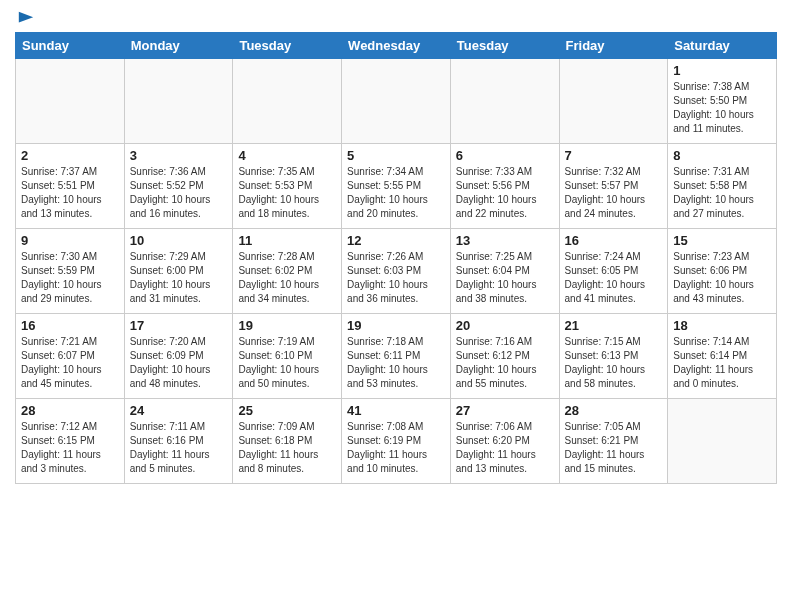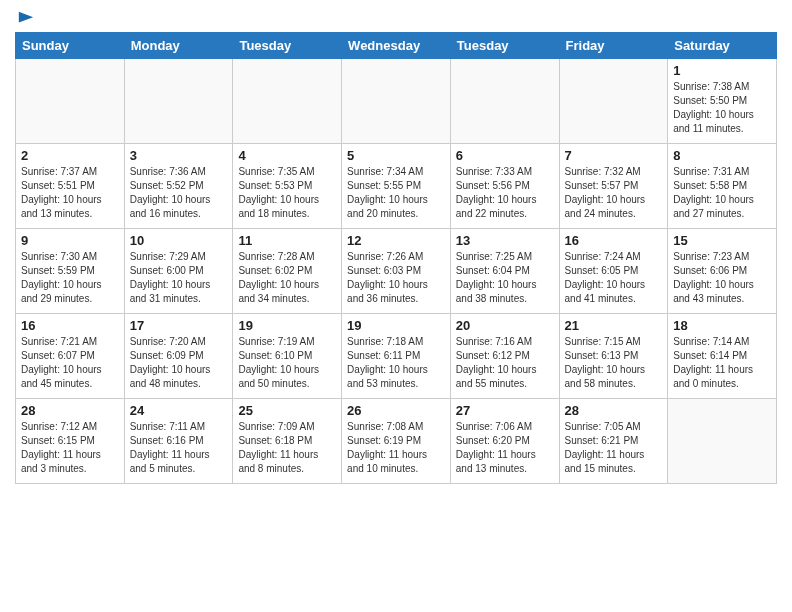--- a/index.html
+++ b/index.html
@@ -240,21 +240,21 @@
           </td>
           <td>
             <div class="day-number">24</div>
             <div class="day-info">Sunrise: 7:11 AM<br>Sunset: 6:16 PM<br>Daylight: 11 hours<br>and 5 minutes.</div>
           </td>
           <td>
             <div class="day-number">25</div>
             <div class="day-info">Sunrise: 7:09 AM<br>Sunset: 6:18 PM<br>Daylight: 11 hours<br>and 8 minutes.</div>
           </td>
           <td>
-            <div class="day-number">26</div>
+            <div class="day-number">41</div>
             <div class="day-info">Sunrise: 7:08 AM<br>Sunset: 6:19 PM<br>Daylight: 11 hours<br>and 10 minutes.</div>
           </td>
           <td>
             <div class="day-number">27</div>
             <div class="day-info">Sunrise: 7:06 AM<br>Sunset: 6:20 PM<br>Daylight: 11 hours<br>and 13 minutes.</div>
           </td>
           <td>
             <div class="day-number">28</div>
             <div class="day-info">Sunrise: 7:05 AM<br>Sunset: 6:21 PM<br>Daylight: 11 hours<br>and 15 minutes.</div>
           </td>

